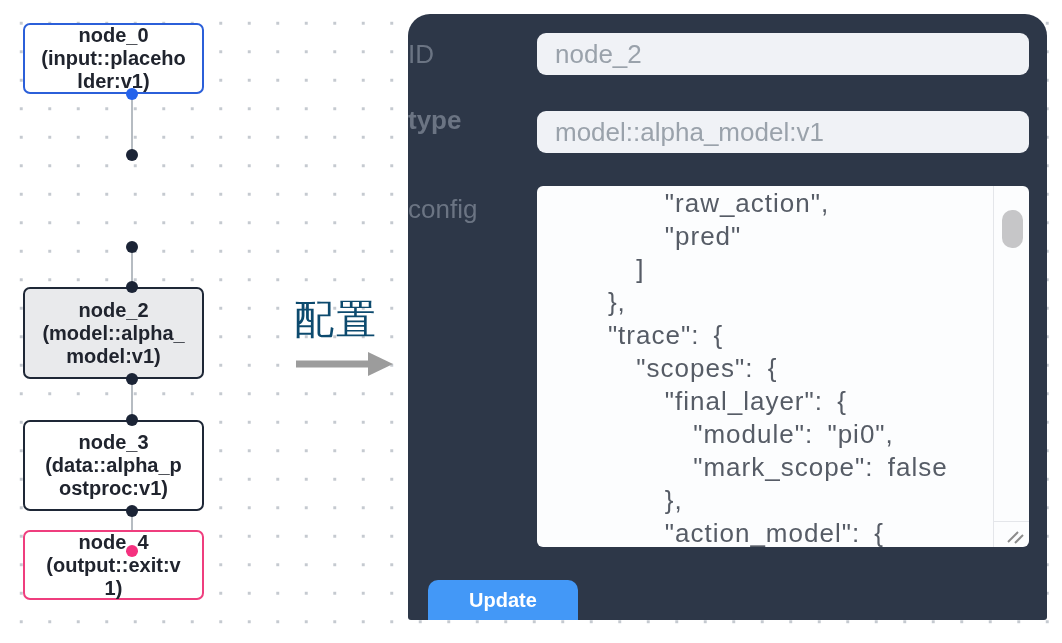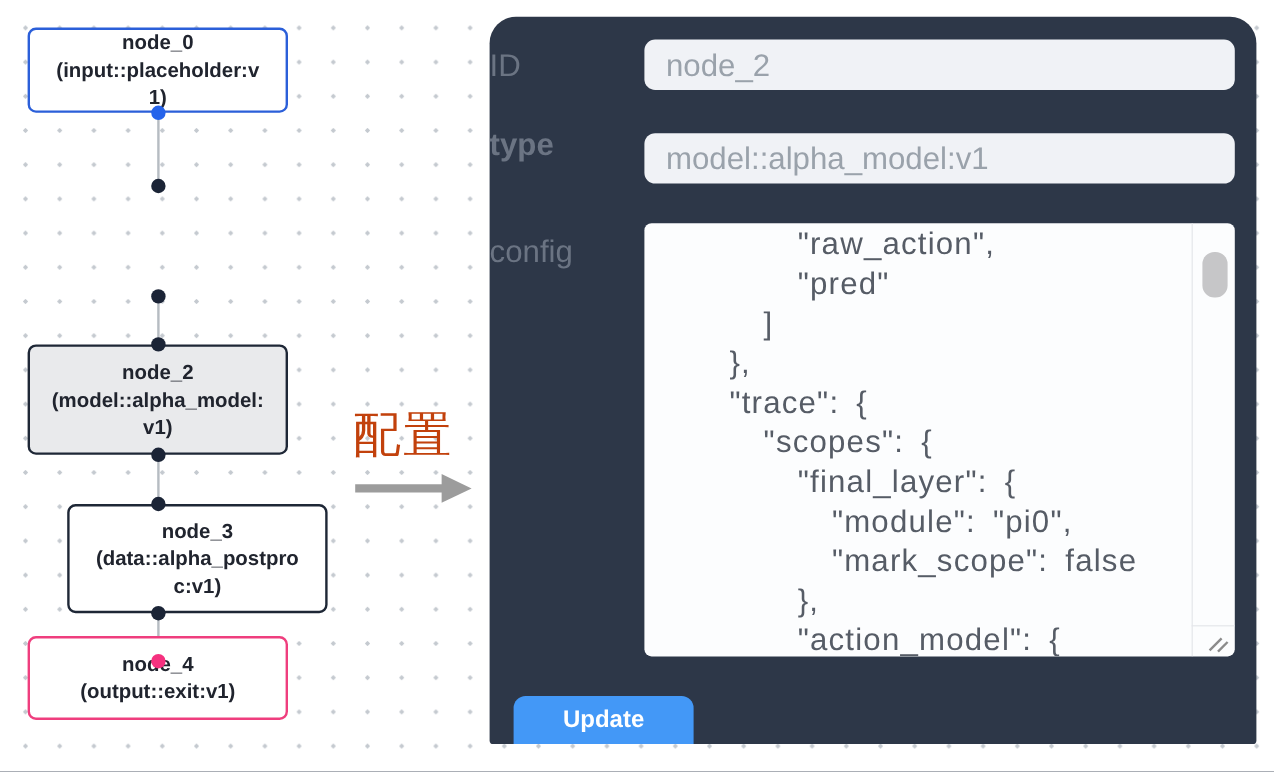--- a/index.html
+++ b/index.html
@@ -10,51 +10,51 @@
     background-image:radial-gradient(circle, #c5cad0 1.6px, transparent 1.9px);
     background-size:28.5px 28.5px;
     background-position:7px 9px;
     overflow:hidden;
   }
   .stage { position:relative; width:1062px; height:643px; }
 
   
   .flow { position:absolute; left:0; top:0; width:270px; height:643px; }
   .node {
-    position:absolute; left:23px; width:217px;
+    position:absolute; left:23px; width:181px;
     background:#ffffff; border:2px solid #1e2736; border-radius:7px;
     display:flex; flex-direction:column; justify-content:center; align-items:center;
     text-align:center; padding:0 16px;
-    color:#20242e; font-size:17px; line-height:23px; font-weight:bold;
+    color:#20242e; font-size:20px; line-height:23px; font-weight:bold;
   }
   .node .node-type { word-break:break-all; }
   .node .node-type::before { content:"("; }
   .node .node-type::after  { content:")"; }
   .variant-input  { border-color:#2b5fd9; }
   .variant-output { border-color:#ef3e7e; }
   .is-selected    { background:#e9eaec; }
   .n0 { top:23px;  height:71px; }
   .n1 { top:155px; height:92px; }
   .n2 { top:287px; height:92px; }
-  .n3 { top:420px; height:91px;margin-left:33px; }
+  .n3 { top:420px; height:91px; }
   .n4 { top:530px; height:70px; }
   .edge { position:absolute; left:131px; width:2px; background:#b6bcc2; }
   .e0 { top:94px;  height:61px; }
   .e1 { top:247px; height:40px; }
   .e2 { top:379px; height:41px; }
   .e3 { top:511px; height:40px; }
   .port { position:absolute; left:126px; width:12px; height:12px; border-radius:50%; background:#1b2436; }
   .port-blue { background:#2563eb; }
   .port-pink { background:#f5317f; }
   .pt0 { top:88px; }  .pt1 { top:149px; } .pt2 { top:241px; } .pt3 { top:281px; }
   .pt4 { top:373px; } .pt5 { top:414px; } .pt6 { top:505px; } .pt7 { top:545px; }
 
   
   .annotation { position:absolute; left:294px; top:292px; width:110px; }
-  .annotation-label { font-size:40px; color:#c2410c; letter-spacing:2px;margin-top:43px; }
+  .annotation-label { font-size:40px; color:#0c4a6e; letter-spacing:2px; }
   .annotation-arrow { display:block; margin-top:4px; }
 
   
   .panel {
     position:absolute; left:408px; top:14px; width:639px; height:606px;
     background:#2d3748; border-radius:22px 22px 3px 3px; overflow:hidden;
   }
   .flabel {
     position:absolute; left:0; width:102px; 
     color:#6b7483; font-size:26px;

